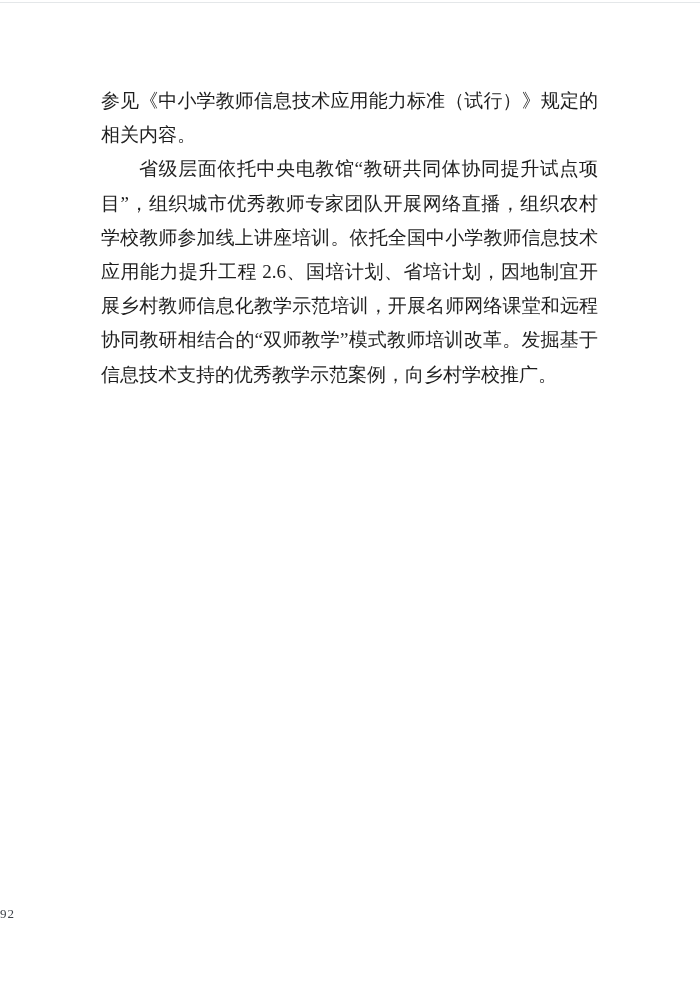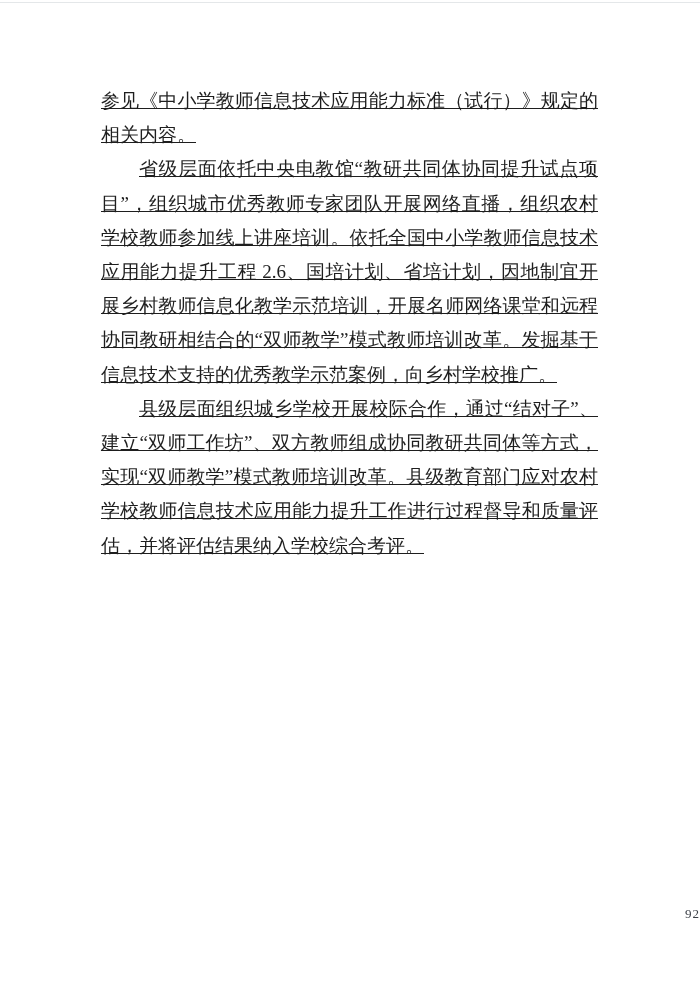--- a/index.html
+++ b/index.html
@@ -31,45 +31,43 @@
   }
   .para {
     margin: 0;
     padding: 0;
     font-size: 19px;
     line-height: 34.2px;
     color: #1e1e1e;
     text-align: justify;
     text-justify: inter-ideograph;
     word-break: break-all;
-    text-decoration: underline;
   }
   .para.indent {
     text-indent: 2em;
   }
   .para.heading {
     font-weight: 700;
   }
   .page-number {
     position: absolute;
     top: 906px;
     left: 0;
     width: 100%;
-    text-align: right;
+    text-align: left;
     font-size: 13px;
     color: #3a3f46;
     letter-spacing: 1px;
   }
 </style>
 </head>
 <body>
 
 <div class="page">
   <div class="top-edge"></div>
 
   <div class="content">
     <p class="para">参见《中小学教师信息技术应用能力标准（试行）》规定的相关内容。</p>
     <p class="para indent">省级层面依托中央电教馆“教研共同体协同提升试点项目”，组织城市优秀教师专家团队开展网络直播，组织农村学校教师参加线上讲座培训。依托全国中小学教师信息技术应用能力提升工程 2.6、国培计划、省培计划，因地制宜开展乡村教师信息化教学示范培训，开展名师网络课堂和远程协同教研相结合的“双师教学”模式教师培训改革。发掘基于信息技术支持的优秀教学示范案例，向乡村学校推广。</p>
-    <p class="para indent">县级层面组织城乡学校开展校际合作，通过“结对子”、建立“双师工作坊”、双方教师组成协同教研共同体等方式，实现“双师教学”模式教师培训改革。县级教育部门应对农村学校教师信息技术应用能力提升工作进行过程督导和质量评估，并将评估结果纳入学校综合考评。</p>
   </div>
 
   <div class="page-number">92</div>
 </div>
 
 </body></html>

